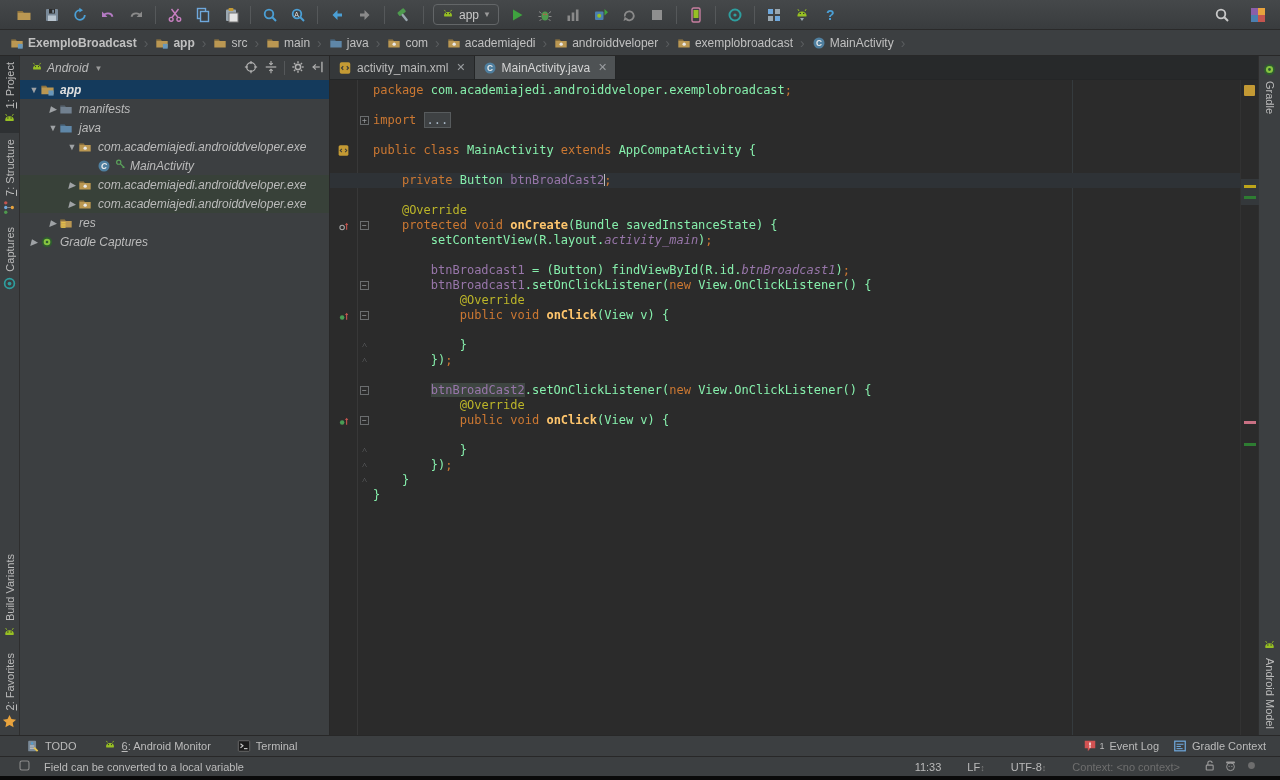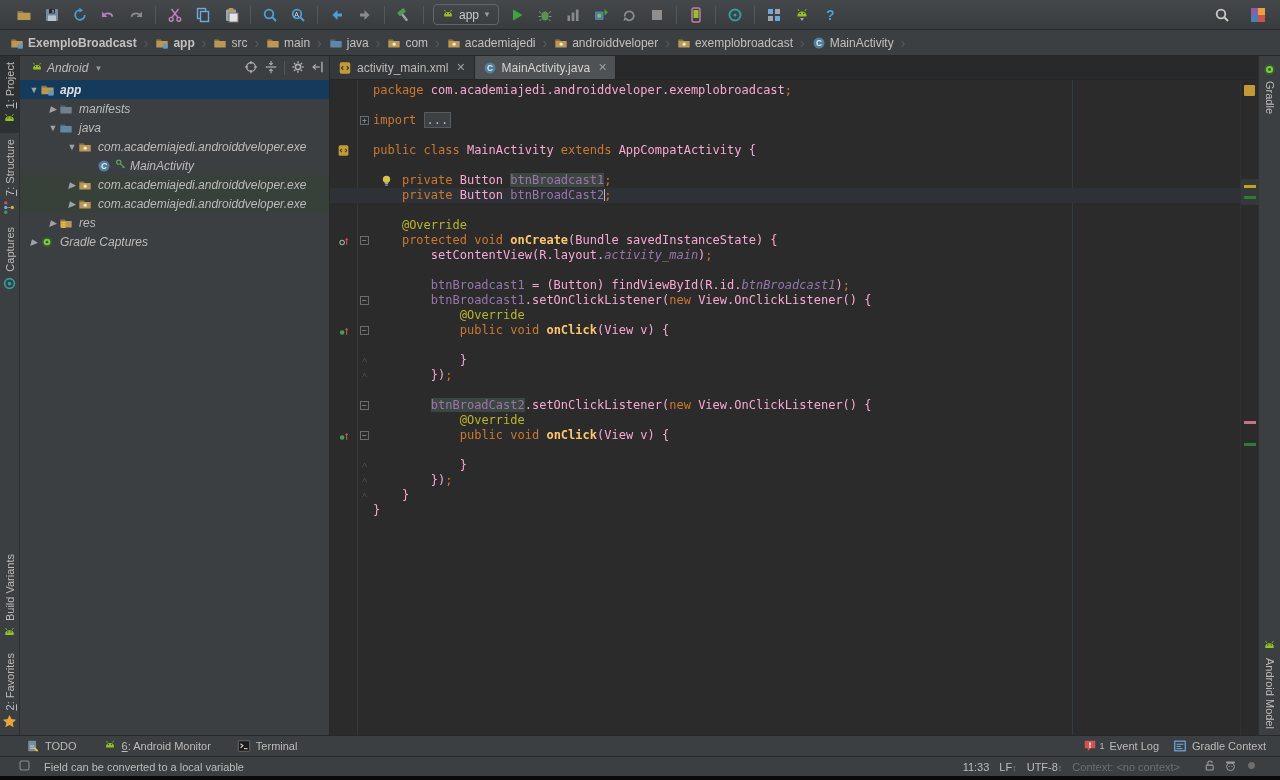--- a/index.html
+++ b/index.html
@@ -57,21 +57,21 @@
   #editor-body { position:absolute; left:0; top:24px; right:18px; bottom:0; background:#2B2B2B; overflow:hidden; padding-top:3px; }
   .cline { position:relative; height:15px; line-height:15px; font-family:"DejaVu Sans Mono", monospace; font-size:12px; white-space:pre; }
   .cline .ctext { position:absolute; left:43px; top:0; }
   .cline.caret-row { background:#2E3236;text-align:center; }
   .gut { position:absolute; left:0; top:0; width:27px; height:15px; display:flex; align-items:center; justify-content:center; }
   .fold { position:absolute; left:28px; top:0; width:13px; height:15px; display:flex; align-items:center; justify-content:center; }
   .fbox { width:9px; height:9px; border:1px solid #6A6D6F; color:#9A9DA0; font-size:8px; line-height:7px; text-align:center; background:#2B2B2B; }
   .fend { color:#6A6D6F; font-size:9px; }
   .gut-sep { position:absolute; left:27px; top:0; bottom:0; width:1px; background:#383838; }
   .margin-line { position:absolute; left:742px; top:0; bottom:0; width:1px; background:#353B3E; }
-  .sp  { color:#f9a8d4; }
+  .sp  { color:#86efac; }
   .kw  { color:#CC7832; }
   .fld { color:#9876AA; }
   .mth { color:#FFC66D; font-weight:bold; }
   .ann { color:#BBB529; }
   .itl { color:#9876AA; font-style:italic; }
   .hlg { color:#9876AA; background:#3E4641; }
   .hlb { color:#9876AA; background:#463F31; }
   .fb  { color:#A9B7C6; background:#3E4143; border:1px solid #575B5D; padding:0 2px; }
   .caret-bar { position:absolute; width:1px; height:12px; top:1px; background:#BBBBBB; }
   .bulb { position:absolute; left:50px; top:1px; }
@@ -85,21 +85,21 @@
   
   #bottombar { position:absolute; left:0; bottom:24px; width:1280px; height:21px; background:#3C3F41; border-top:1px solid #282828;
                display:flex; align-items:center; font-size:11px; }
   .bb-item { display:flex; align-items:center; gap:5px; margin-left:26px; color:#BBBBBB; }
   .bb-right { margin-left:auto; display:flex; align-items:center; }
   .bb-right .bb-item { margin:0 14px 0 0; }
   .badge-num { font-size:9px; color:#BBBBBB; margin-left:-3px; }
   #statusbar { position:absolute; left:0; bottom:4px; width:1280px; height:20px; background:#3C3F41; border-top:1px solid #282828;
                display:flex; align-items:center; font-size:11px; color:#BBBBBB; }
   #status-msg { margin-left:44px; }
-  #status-right { position:absolute; right:100px; display:flex; align-items:flex-start; gap:10px; }
+  #status-right { position:absolute; right:100px; display:flex; align-items:flex-start; gap:26px; }
   .updown { color:#7F7F7F; font-size:9px; }
   #status-ctx { color:#6E6E6E; }
   #status-icons { position:absolute; right:22px; display:flex; align-items:center; gap:8px; }
   #black-strip { position:absolute; left:0; bottom:0; width:1280px; height:4px; background:#0A0A0A; }
   .st-sq { position:absolute; left:18px; }
 </style>
 </head>
 <body>
 
 <div id="screen">
@@ -763,25 +763,20 @@
       <div class="margin-line"></div>
     <div class="cline"><span class="ctext"><span class="kw">package </span><span class="sp">com.academiajedi.androiddveloper.exemplobroadcast</span><span class="kw">;</span></span></div>
         <div class="cline"><span class="ctext"></span></div>
         <div class="cline"><span class="fold"><span class="fbox">+</span></span><span class="ctext"><span class="kw">import </span><span class="fb">...</span></span></div>
         <div class="cline"><span class="ctext"></span></div>
         <div class="cline"><span class="gut"><span style="display: inline-flex;"><svg width="13" height="13" viewBox="0 0 16 16">
                 <rect x="2" y="1.5" width="12" height="13" rx="2" fill="#C49A34"></rect>
                 <path d="M6 6L4 8l2 2M10 6l2 2-2 2" fill="none" stroke="#3A3A3A" stroke-width="1.3"></path>
               </svg></span></span><span class="ctext"><span class="kw">public class </span><span class="sp">MainActivity </span><span class="kw">extends </span><span class="sp">AppCompatActivity {</span></span></div>
         <div class="cline"><span class="ctext"></span></div>
-        <div class="cline"><span class="bulb"><span style="display: inline-flex;"><svg width="13" height="13" viewBox="0 0 16 16">
-                <circle cx="8" cy="6.5" r="4.5" fill="#D9C34A"></circle>
-                <rect x="6" y="10.5" width="4" height="2" fill="#9AA7B0"></rect>
-                <rect x="6.5" y="13" width="3" height="1.5" fill="#9AA7B0"></rect>
-              </svg></span></span><span class="ctext"><span class="sp">    </span><span class="kw">private </span><span class="sp">Button </span><span class="hlg">btnBroadcast1</span><span class="kw">;</span></span></div>
         <div class="cline caret-row"><span class="ctext"><span class="sp">    </span><span class="kw">private </span><span class="sp">Button </span><span class="fld">btnBroadCast2</span><span class="kw">;</span></span><span class="caret-bar" style="left: 274px;"></span></div>
         <div class="cline"><span class="ctext"></span></div>
         <div class="cline"><span class="ctext"><span class="sp">    </span><span class="ann">@Override</span></span></div>
         <div class="cline"><span class="gut"><span style="display: inline-flex;"><svg width="12" height="12" viewBox="0 0 16 16">
                 <circle cx="5.5" cy="10" r="3" fill="none" stroke="#A9A9A9" stroke-width="1.4"></circle>
                 <line x1="11.5" y1="13" x2="11.5" y2="5.5" stroke="#C4554F" stroke-width="1.5"></line>
                 <path d="M9.3 6.8L11.5 3.5l2.2 3.3z" fill="#C4554F"></path>
               </svg></span></span><span class="fold"><span class="fbox">−</span></span><span class="ctext"><span class="sp">    </span><span class="kw">protected void </span><span class="mth">onCreate</span><span class="sp">(Bundle savedInstanceState) {</span></span></div>
         <div class="cline"><span class="ctext"><span class="sp">        setContentView(R.layout.</span><span class="itl">activity_main</span><span class="sp">)</span><span class="kw">;</span></span></div>
         <div class="cline"><span class="ctext"></span></div>

